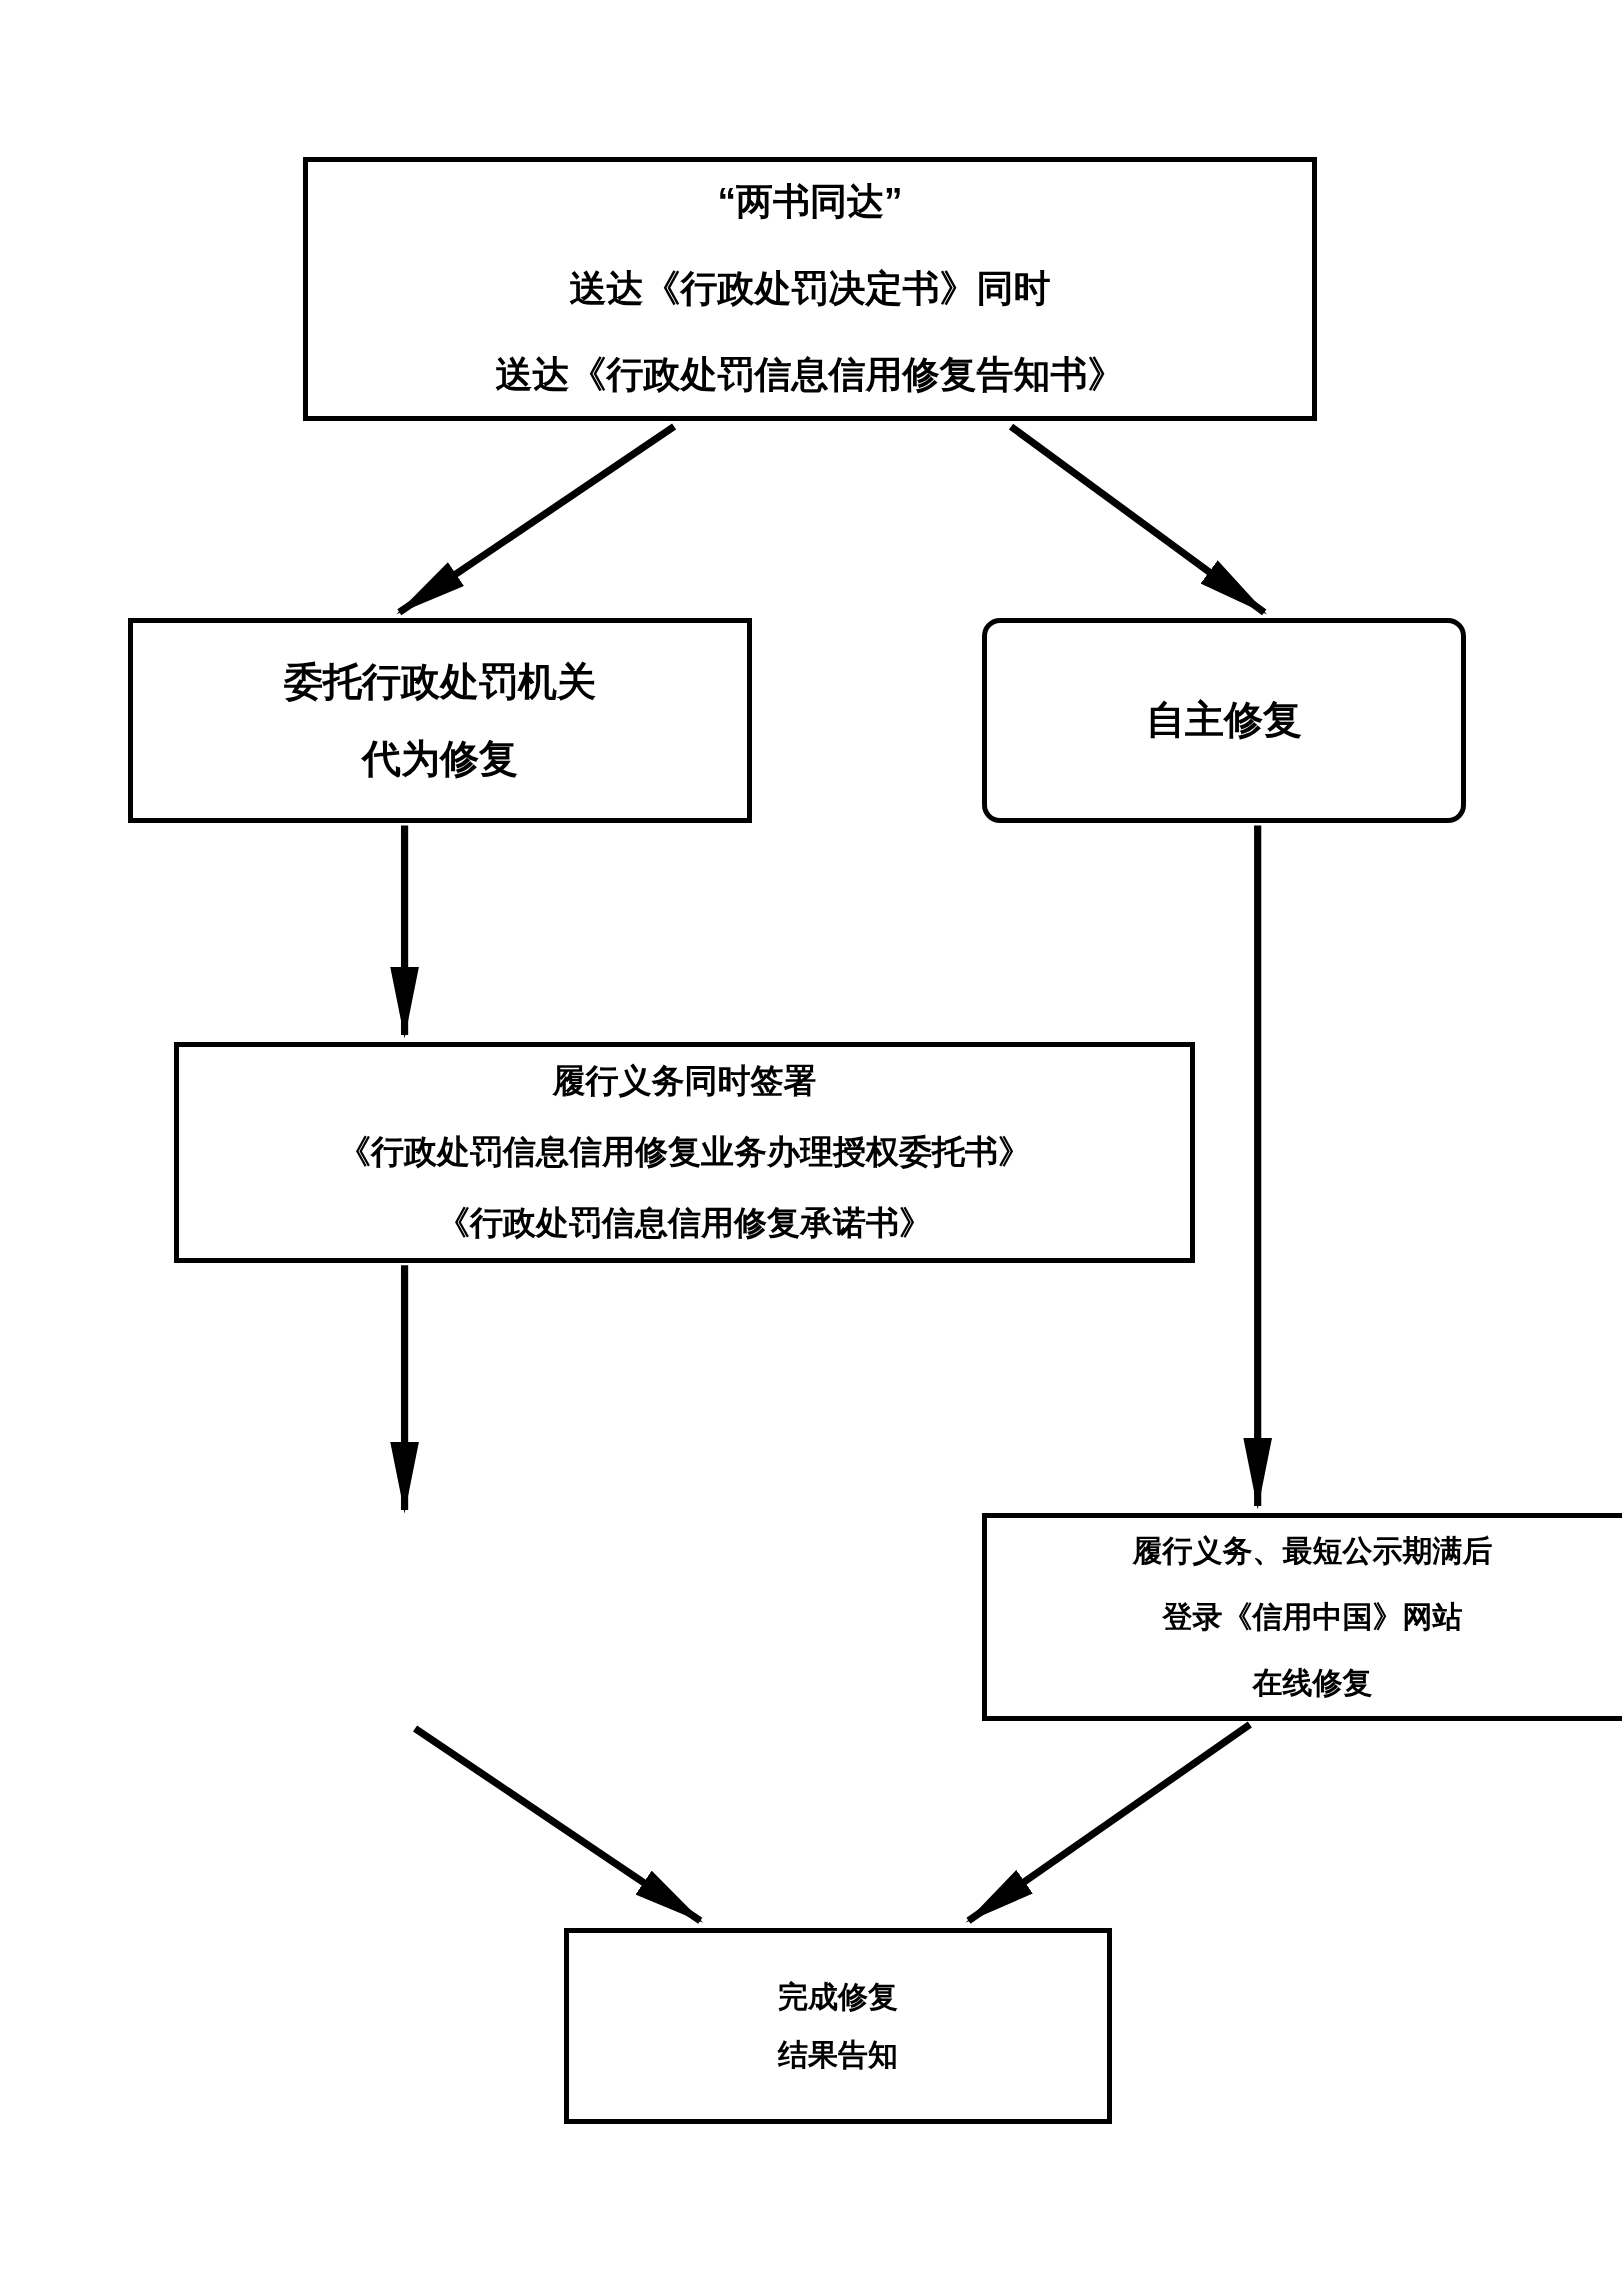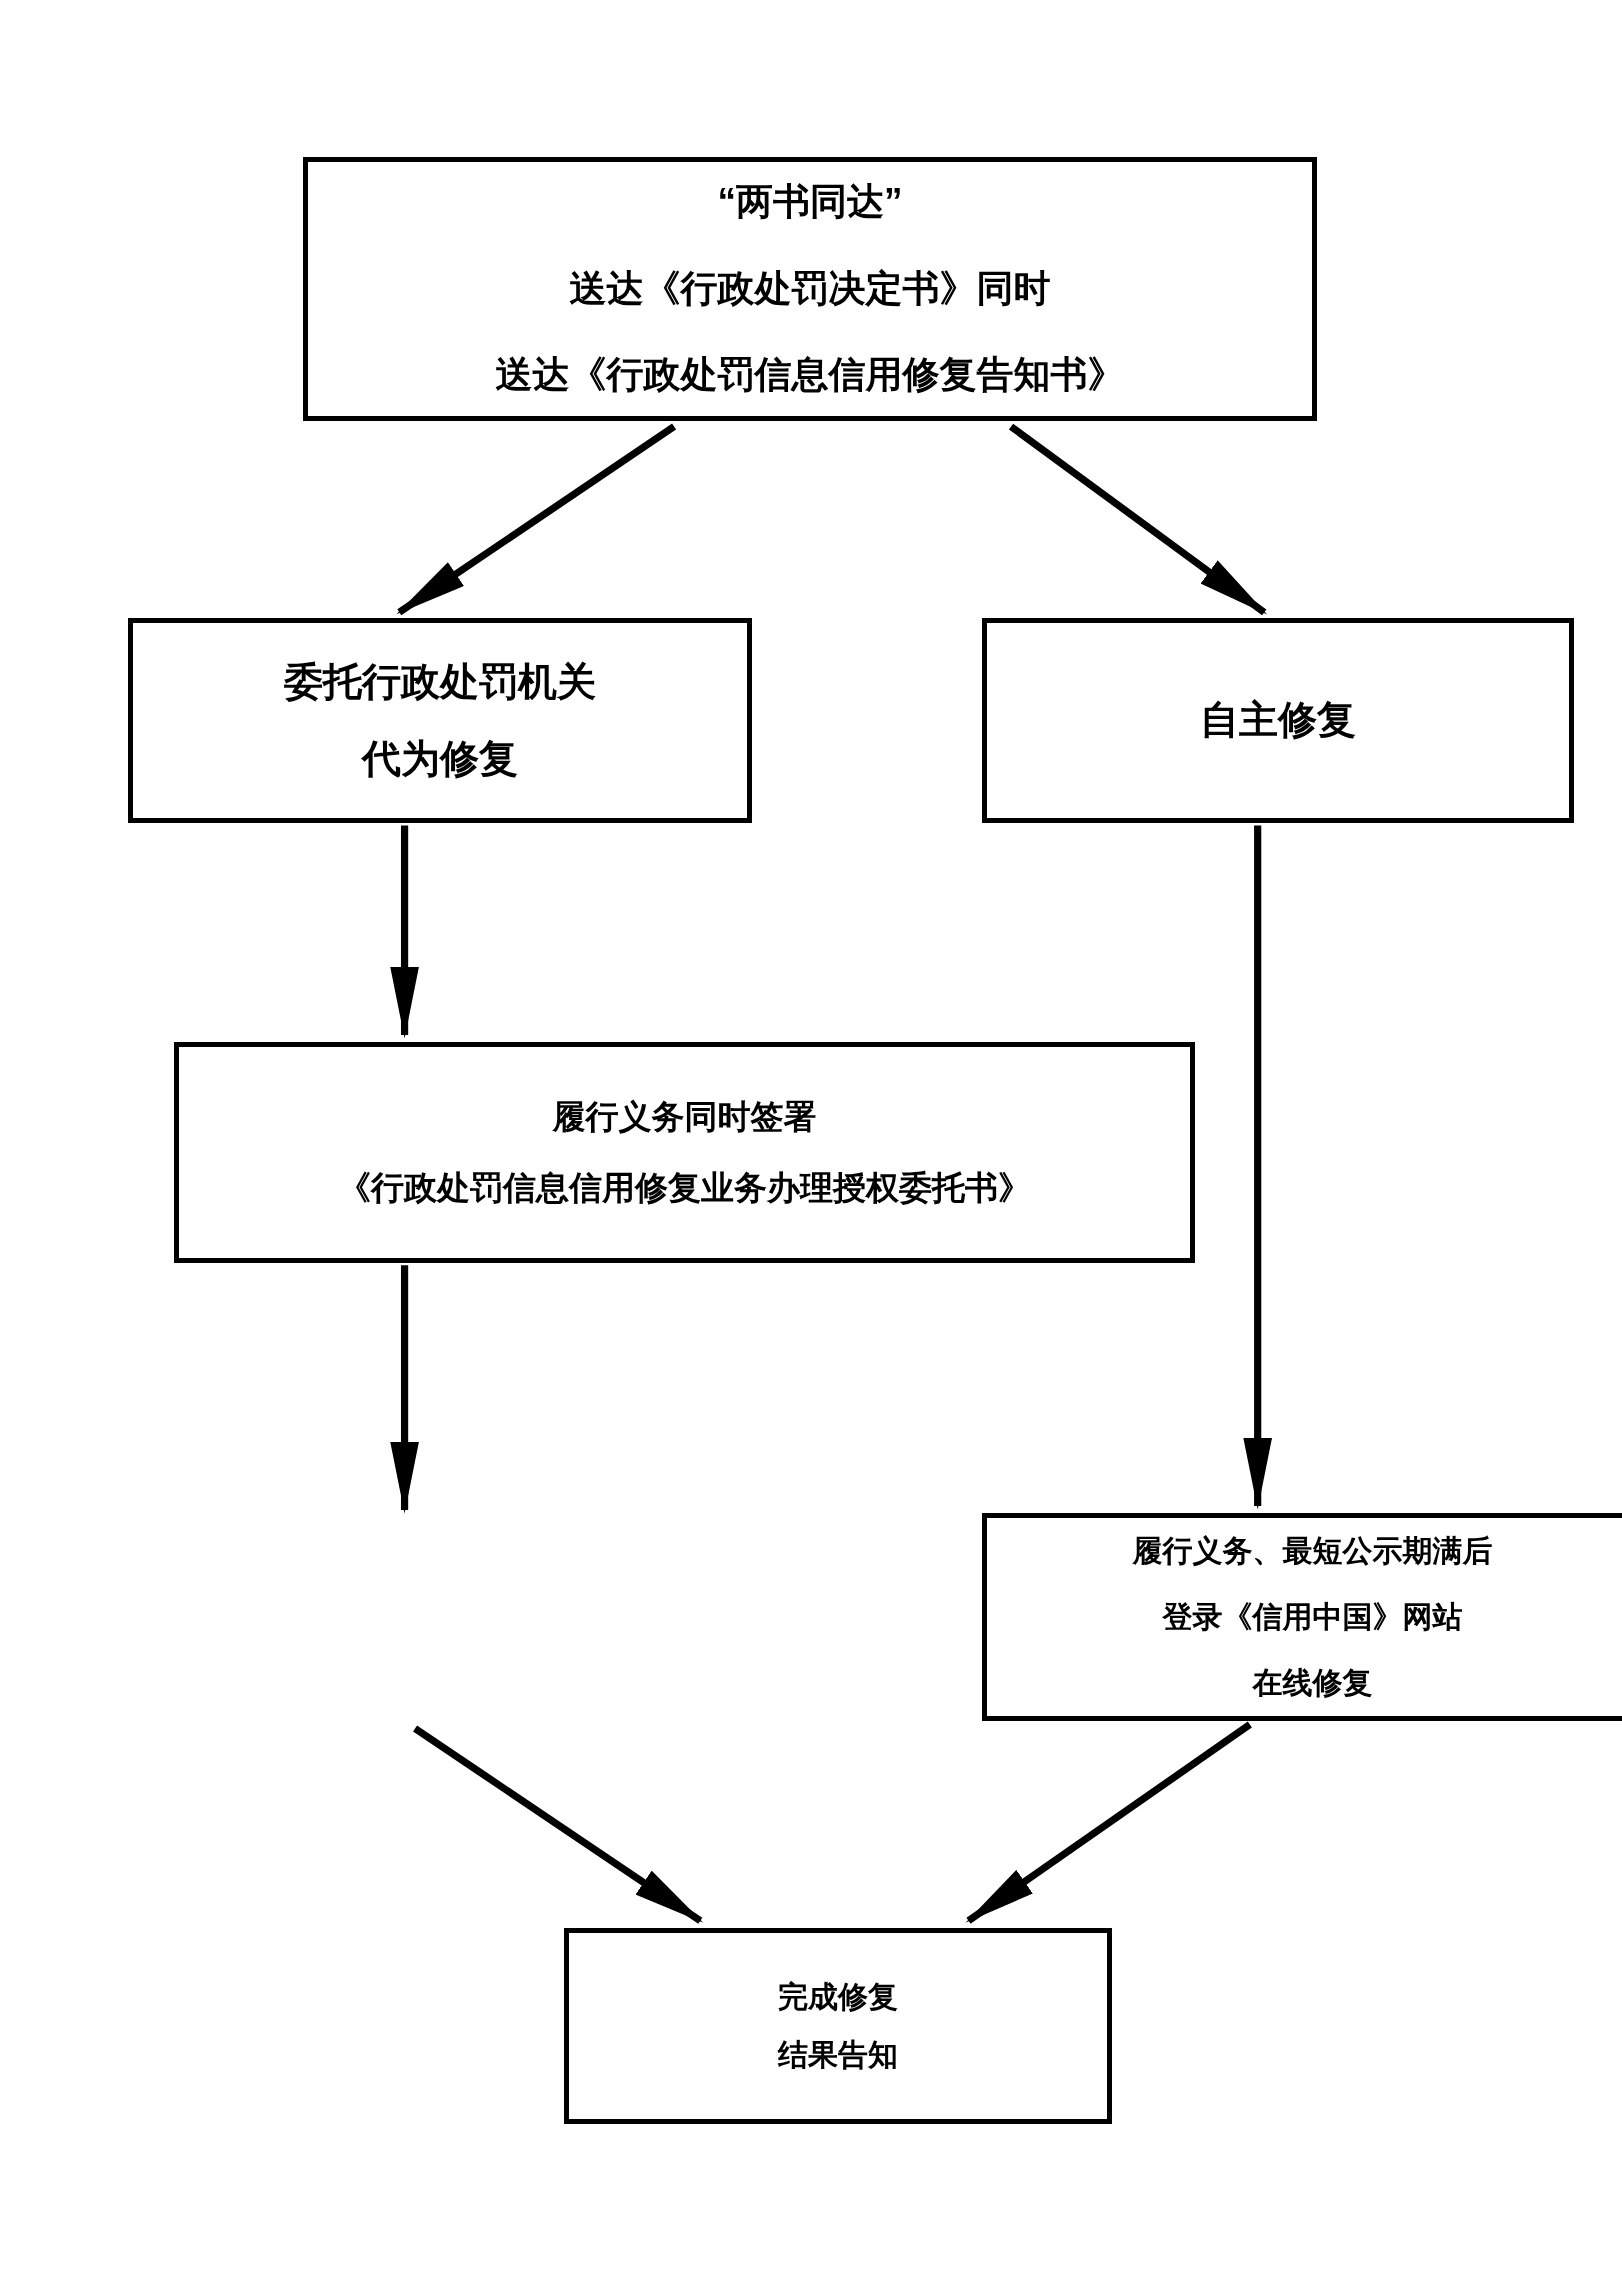--- a/index.html
+++ b/index.html
@@ -37,21 +37,21 @@
     flex-direction: column;
     align-items: center;
     justify-content: center;
     text-align: left;
     font-weight: bold;
   }
   .node .ln { white-space: nowrap; }
 
   #n-start   { left: 303px;  top: 157px;  width: 1014px; height: 264px; font-size: 37px;  line-height: 2.35; }
   #n-entrust { left: 128px;  top: 618px;  width: 624px;  height: 205px; font-size: 39px;  line-height: 1.95; }
-  #n-self    { left: 982px; top: 618px;  width: 592px;  height: 205px; font-size: 39px;  line-height: 1.95; }
+  #n-self    { left: 982px; top: 618px;  width: 484px;  height: 205px; font-size: 39px;  line-height: 1.95; border-radius: 18px; }
   #n-sign    { left: 130px;  top: 1042px; width: 1021px; height: 221px; font-size: 33px;  line-height: 2.15; margin-left: 44px; }
   #n-agency  { left: 128px;  top: 1517px; width: 554px;  height: 208px; font-size: 38px;  line-height: 2.0;  }
   #n-online  { left: 982px; top: 1513px; width: 661px;  height: 208px; font-size: 30px;  line-height: 2.2;  }
   #n-finish  { left: 564px;  top: 1928px; width: 548px;  height: 196px; font-size: 30px;  line-height: 1.95; }
 </style>
 </head>
 <body>
 
 <div class="canvas">
 
@@ -81,20 +81,21 @@
     <div class="ln">代为修复</div>
   </div>
 
   <div class="node" id="n-self">
     <div class="ln">自主修复</div>
   </div>
 
   <div class="node" id="n-sign">
     <div class="ln">履行义务同时签署</div>
     <div class="ln">《行政处罚信息信用修复业务办理授权委托书》</div>
+    <div class="ln">《行政处罚信息信用修复承诺书》</div>
   </div>
 
 
   <div class="node" id="n-online">
     <div class="ln">履行义务、最短公示期满后</div>
     <div class="ln">登录《信用中国》网站</div>
     <div class="ln">在线修复</div>
   </div>
 
   <div class="node" id="n-finish">

